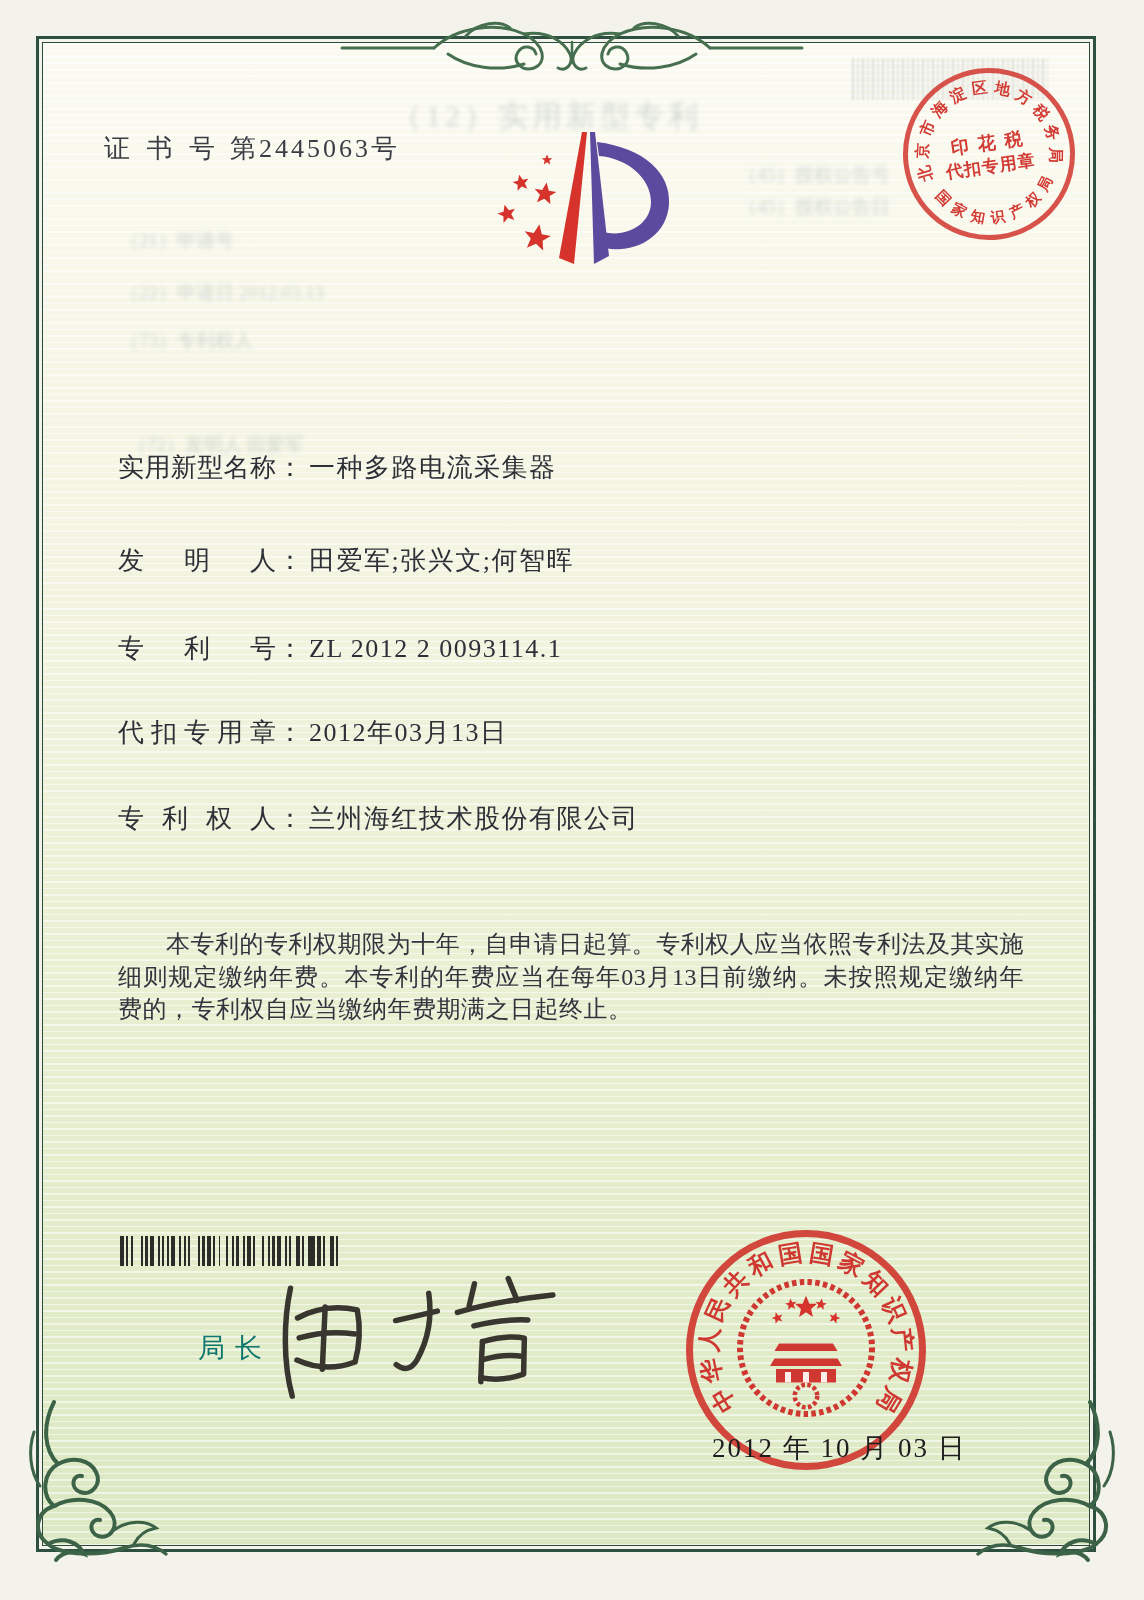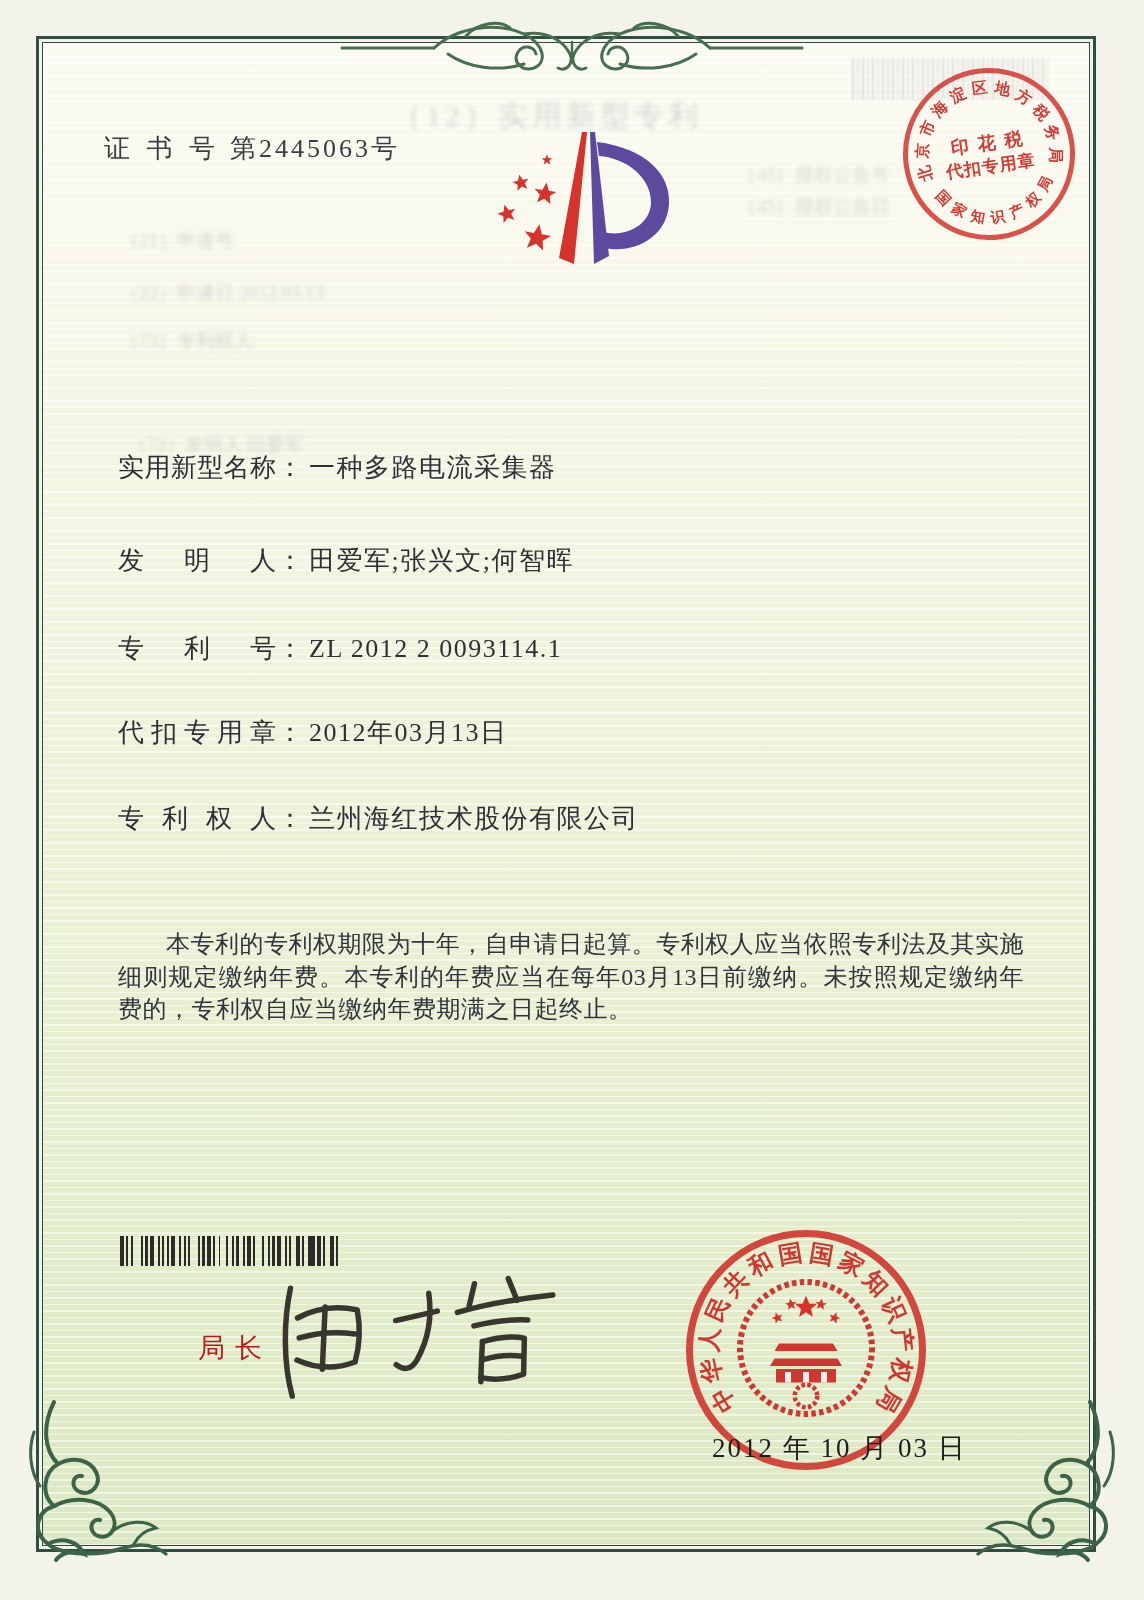--- a/index.html
+++ b/index.html
@@ -43,21 +43,21 @@
   .paras{position:absolute;left:118px;top:928px;width:906px;font-size:24px;
          line-height:32.5px;color:#31343d;text-align:justify;}
   .paras p{margin:0;text-indent:2em;letter-spacing:.5px;}
 
   
   .barcode{position:absolute;left:120px;top:1236px;width:322px;height:30px;
            display:flex;align-items:stretch;overflow:hidden;}
   .barcode i{display:block;height:100%;}
 
   
-  .signer-title{position:absolute;left:198px;top:1330px;font-size:27px;color:#b91c1c;letter-spacing:10px;}
+  .signer-title{position:absolute;left:198px;top:1330px;font-size:27px;color:#0f766e;letter-spacing:10px;}
   .signature{position:absolute;left:262px;top:1258px;transform:rotate(-2deg);}
 
   
   .seal{position:absolute;border-radius:50%;box-sizing:border-box;}
   .ringwrap{position:absolute;inset:0;font-weight:bold;font-family:"Liberation Sans",sans-serif;}
   .office-seal{left:686px;top:1230px;width:240px;height:240px;border:7px solid rgba(207,56,48,.92);
                color:#cf3830;z-index:4;}
   .tax-stamp{left:903px;top:68px;width:172px;height:172px;border:5px solid rgba(210,59,51,.88);
              color:#d23b33;transform:rotate(-8deg);z-index:3;}
   .tax-center{position:absolute;left:0;right:0;text-align:center;font-weight:bold;

